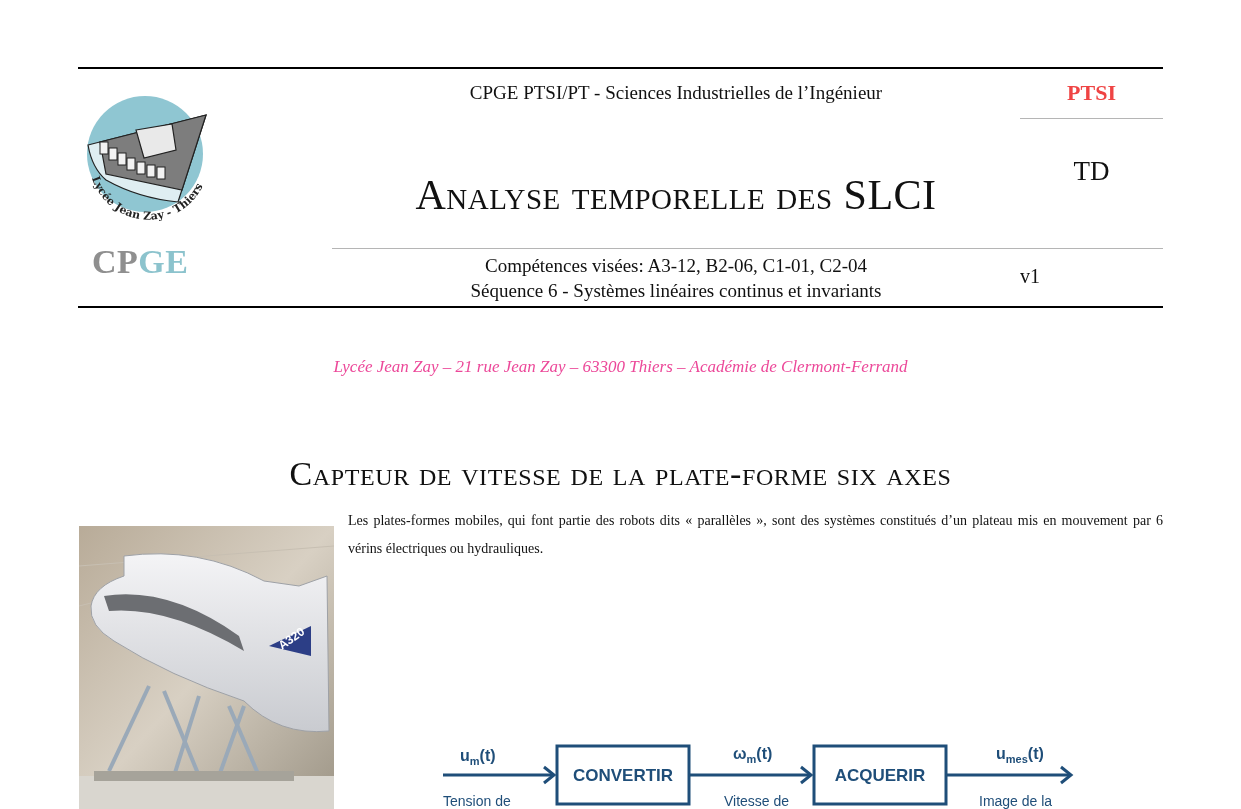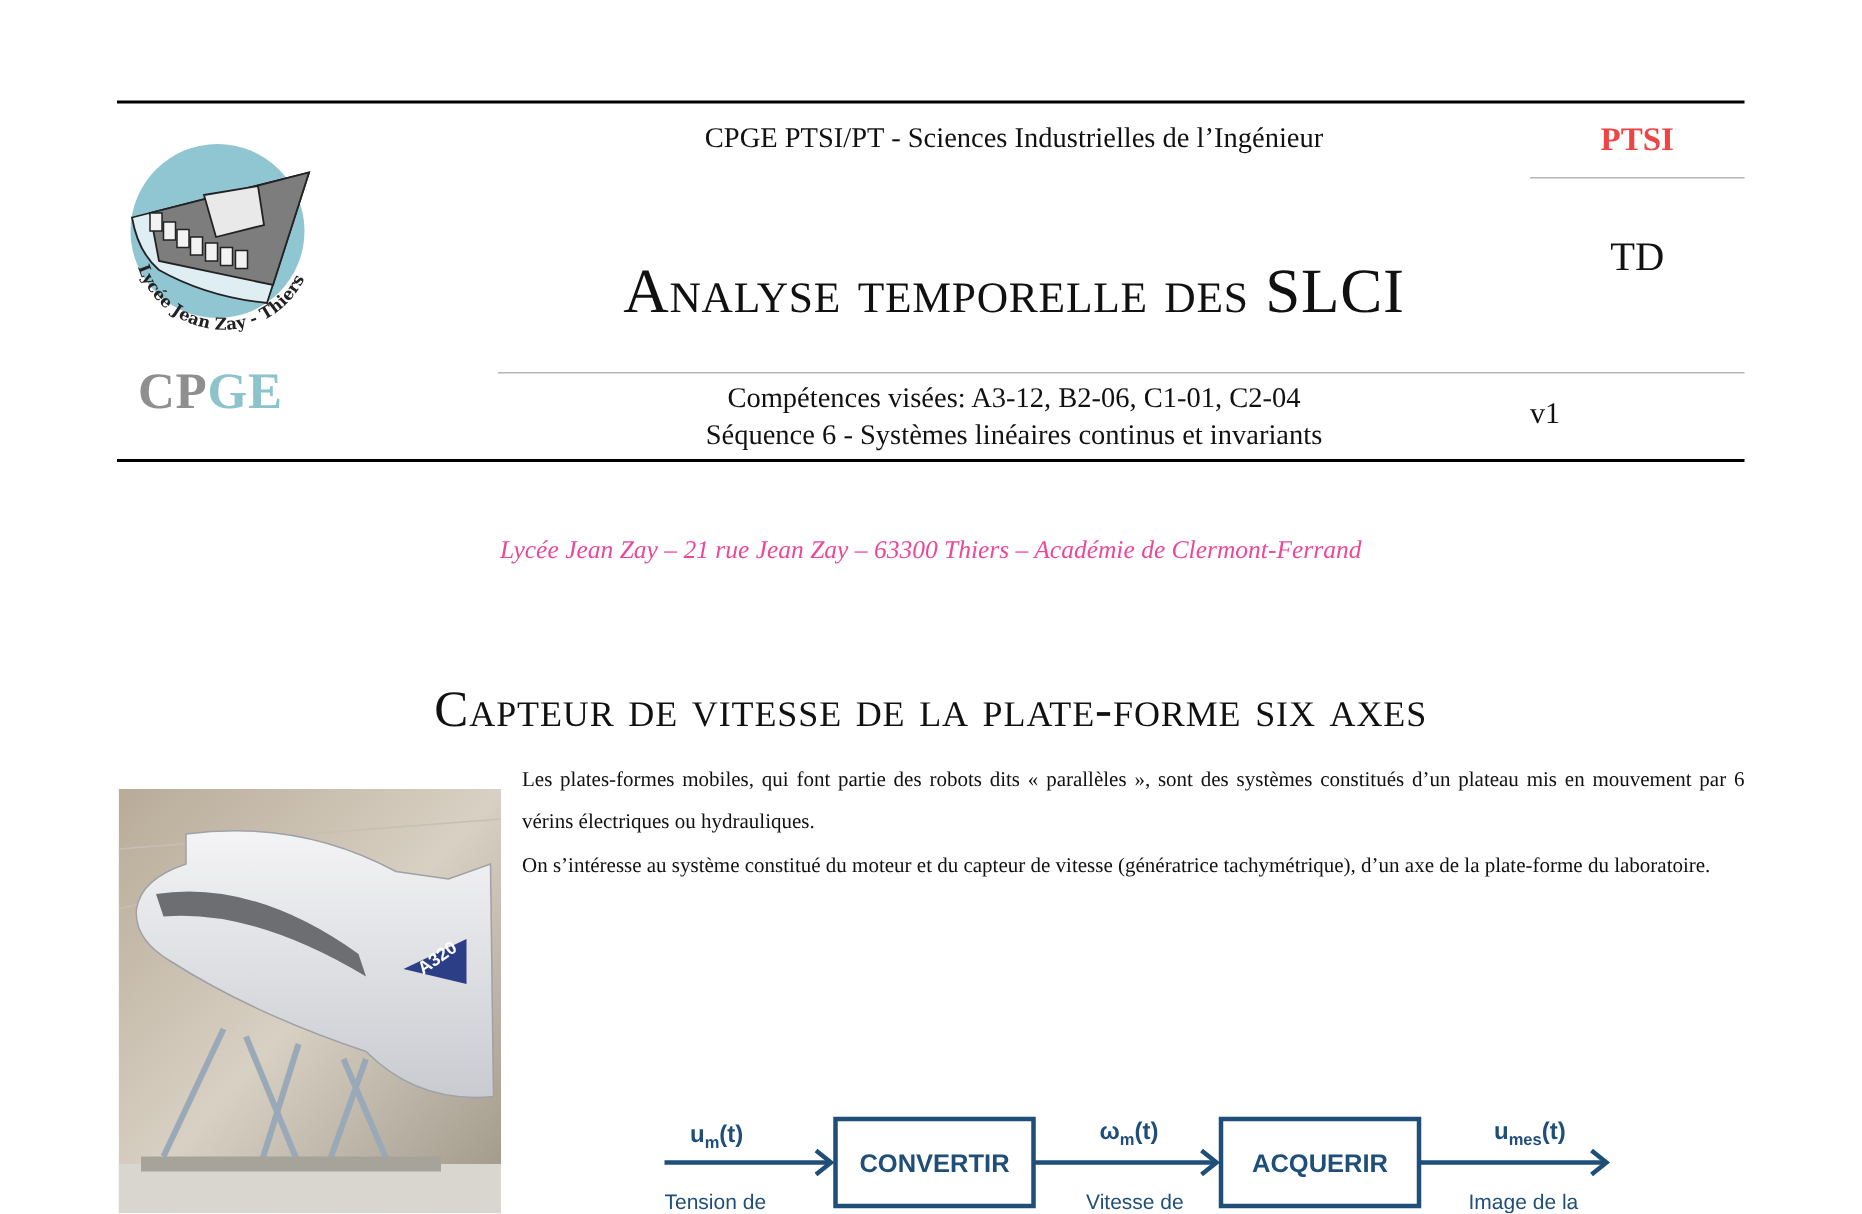--- a/index.html
+++ b/index.html
@@ -115,21 +115,20 @@
       <line x1="120" y1="170" x2="95" y2="250"></line>
       <line x1="150" y1="180" x2="180" y2="250"></line>
       <line x1="165" y1="180" x2="140" y2="250"></line>
     </g>
     <rect x="15" y="245" width="200" height="10" fill="#a6a39a"></rect>
   </svg>
 </div>
 
 <div class="para">
   <p>Les plates-formes mobiles, qui font partie des robots dits « parallèles », sont des systèmes constitués d’un plateau mis en mouvement par 6 vérins électriques ou hydrauliques.</p>
-  <p>On s’intéresse au système constitué du moteur et du capteur de vitesse (génératrice tachymétrique), d’un axe de la plate-forme du laboratoire.</p>
 </div>
 
 <div class="diagram">
   <svg width="650" height="79" viewBox="0 0 650 79">
     <g stroke="#1f4e79" stroke-width="3" fill="none">
       <line x1="5" y1="45" x2="115" y2="45"></line>
       <polyline points="106,37 116,45 106,53"></polyline>
       <rect x="119" y="16" width="132" height="58"></rect>
       <line x1="251" y1="45" x2="372" y2="45"></line>
       <polyline points="363,37 373,45 363,53"></polyline>

